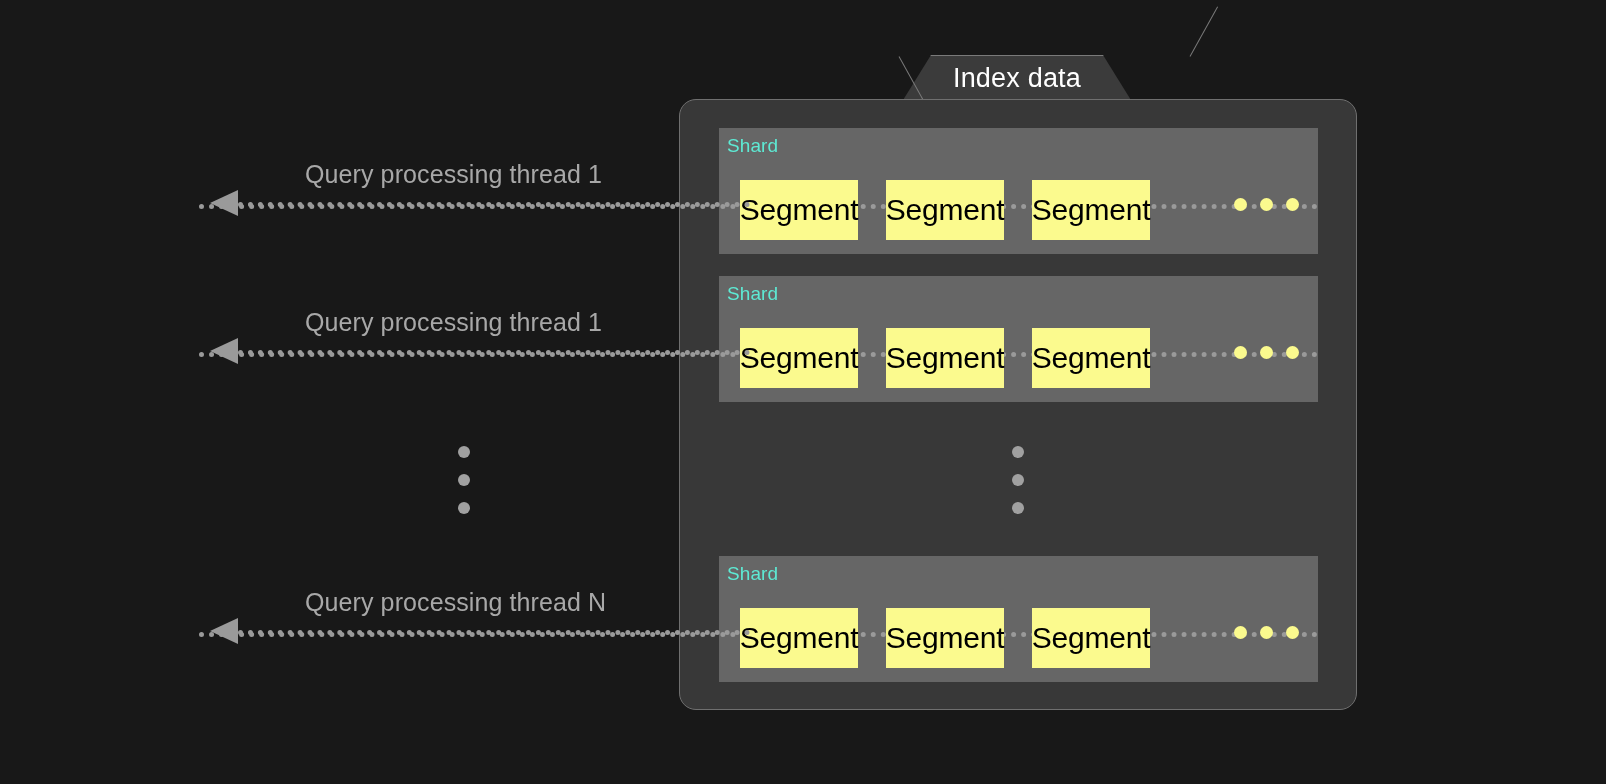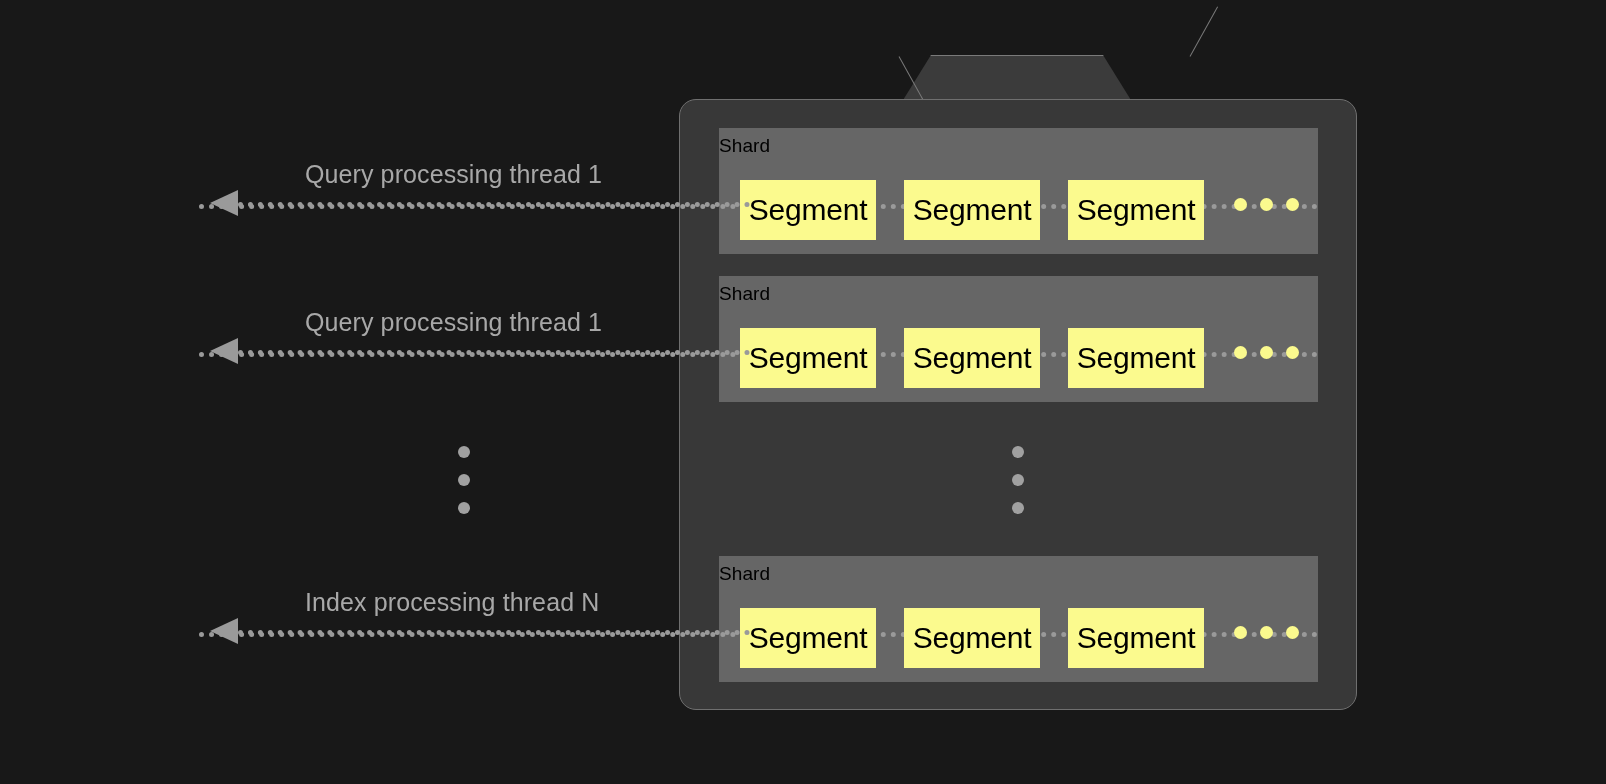--- a/index.html
+++ b/index.html
@@ -79,24 +79,24 @@
   .shard {
     position: absolute;
     left: 719px;
     width: 599px;
     height: 126px;
     background: #666666;
     box-sizing: border-box;
   }
   .shard-label {
     position: absolute;
-    left: 0;
+    left: 8px;
     top: 7px;
     font-size: 19px;
-    color: #000000;
+    color: #5eead4;
     letter-spacing: 0.1px;
   }
 
   
   .rail {
     position: absolute;
     left: -520px;
     right: -0px;
     top: 76px;
     height: 0;
@@ -104,21 +104,21 @@
   }
 
   .segments {
     position: absolute;
     left: 21px;
     top: 52px;
     display: flex;
     align-items: center;
   }
   .segment {
-    width: 136px;
+    width: 118px;
     height: 60px;
     background: #fbfa8e;
     display: flex;
     align-items: center;
     justify-content: center;
     color: #000000;
     font-size: 30px;
     letter-spacing: -0.2px;
     box-sizing: border-box;
   }
@@ -193,20 +193,21 @@
   }
 </style>
 </head>
 <body>
 
 <div id="canvas">
 
   <div class="index-tab"></div>
   <div class="tab-edge-l"></div>
   <div class="tab-edge-r"></div>
+  <div class="index-tab-inner">Index data</div>
 
   <div class="index-panel"></div>
 
   <div class="shard" style="top:128px;">
     <div class="shard-label">Shard</div>
     <div class="rail"></div>
     <div class="segments">
       <div class="segment">Segment</div>
       <div class="seg-gap"></div>
       <div class="segment">Segment</div>
@@ -272,18 +273,18 @@
     <div class="arrow-line"></div>
   </div>
 
   <div class="thread" style="top:308px;">
     <div class="thread-label">Query processing thread 1</div>
     <div class="arrow-head"></div>
     <div class="arrow-line"></div>
   </div>
 
   <div class="thread" style="top:588px;">
-    <div class="thread-label">Index processing thread N</div>
+    <div class="thread-label">Query processing thread N</div>
     <div class="arrow-head"></div>
     <div class="arrow-line"></div>
   </div>
 
 </div>
 
 </body></html>

